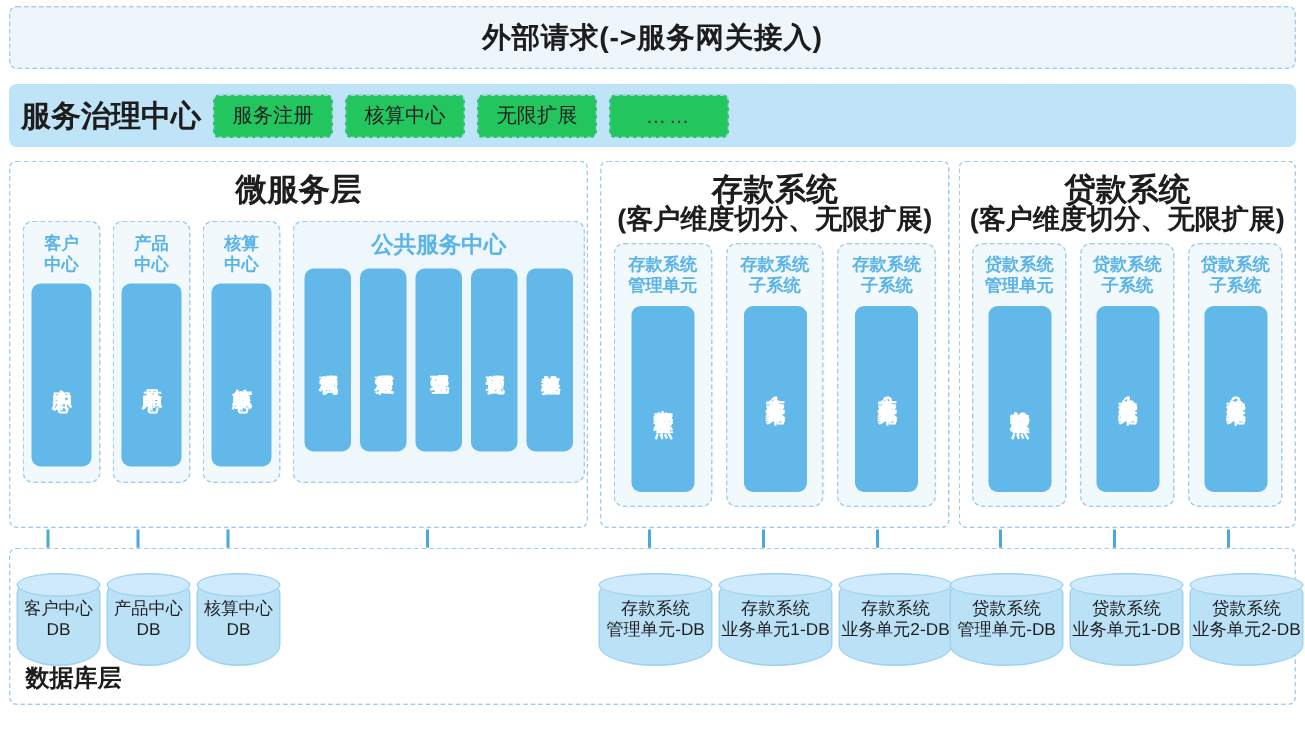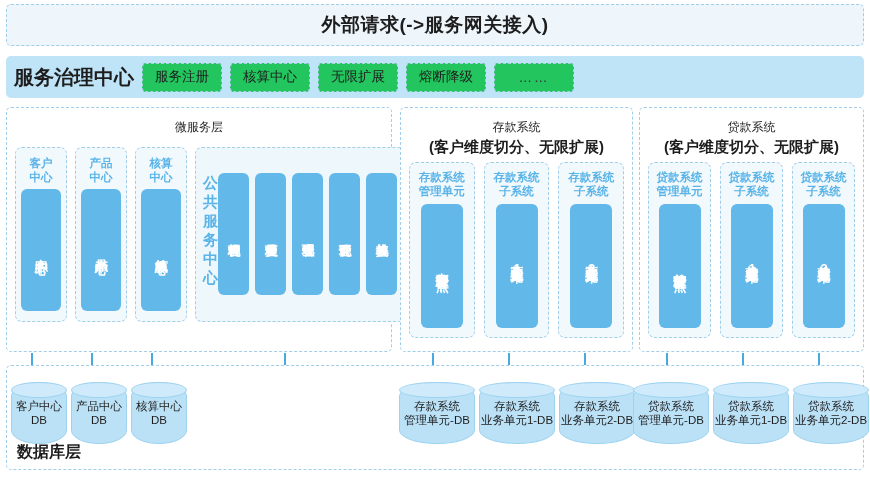--- a/index.html
+++ b/index.html
@@ -44,22 +44,22 @@
     position: absolute; top: 107px; height: 245px;
     background: #ffffff;
     border: 1px dashed #9fcdea;
     border-radius: 5px;
   }
   #panel-micro   { left: 6px;   width: 386px; }
   #panel-deposit { left: 400px; width: 233px; }
   #panel-loan    { left: 639px; width: 225px; }
 
   .panel-head { text-align: center; padding-top: 9px; }
-  .panel-title { font-size: 12px; font-weight: normal; color: #1d1d1d; line-height: 20px; }
-  .panel-sub   { font-size: 15px; font-weight: bold; color: #1d1d1d; line-height: 19px; }
+  .panel-title { font-size: 21px; font-weight: bold; color: #1d1d1d; line-height: 20px; }
+  .panel-sub   { font-size: 18px; font-weight: bold; color: #1d1d1d; line-height: 19px; }
 
   .panel-body { display: flex; align-items: flex-start; padding: 0 8px; }
   #panel-micro .panel-body { padding-top: 10px; gap: 8px; }
   #panel-deposit .panel-body, #panel-loan .panel-body { padding-top: 6px; gap: 9px; }
 
   
   .unit {
     background: #f2f9fd;
     border: 1px dashed #9fcdea;
     border-radius: 7px;
@@ -80,21 +80,21 @@
   }
 
   
   .u-small { width: 52px; height: 175px; }
   .u-small .block { width: 40px; height: 122px; font-size: 13px; margin-top: 5px; }
 
   
   .pub {
     flex: 1 1 auto; background: #eef7fc; border: 1px dashed #9fcdea; border-radius: 7px;
     height: 175px; padding: 6px 7px 8px 7px;
-    display: flex; align-items: center; justify-content: flex-end;
+    display: flex; flex-direction: column; align-items: center;
   }
   .pub-title { font-size: 15px; font-weight: bold; color: #5ab4e8; margin-bottom: 6px; }
   .pub-mods { display: flex; gap: 6px; }
   .pub-mods .block { width: 31px; height: 122px; font-size: 12.5px; letter-spacing: 0; }
 
   
   .u-med { width: 66px; height: 176px; }
   .u-med .block { width: 42px; height: 124px; font-size: 13px; margin-top: 6px; }
 
   
@@ -138,21 +138,20 @@
 
   <div class="topbar">
     <div class="topbar-title">外部请求(-&gt;服务网关接入)</div>
   </div>
 
   <div class="govbar">
     <div class="gov-title">服务治理中心</div>
     <div class="gov-btn">服务注册</div>
     <div class="gov-btn">核算中心</div>
     <div class="gov-btn">无限扩展</div>
-    <div class="gov-btn">熔断降级</div>
     <div class="gov-btn ellipsis">……</div>
     <div class="gov-spacer"></div>
   </div>
 
   <div class="panel" id="panel-micro">
     <div class="panel-head">
       <div class="panel-title">微服务层</div>
     </div>
     <div class="panel-body">
 

